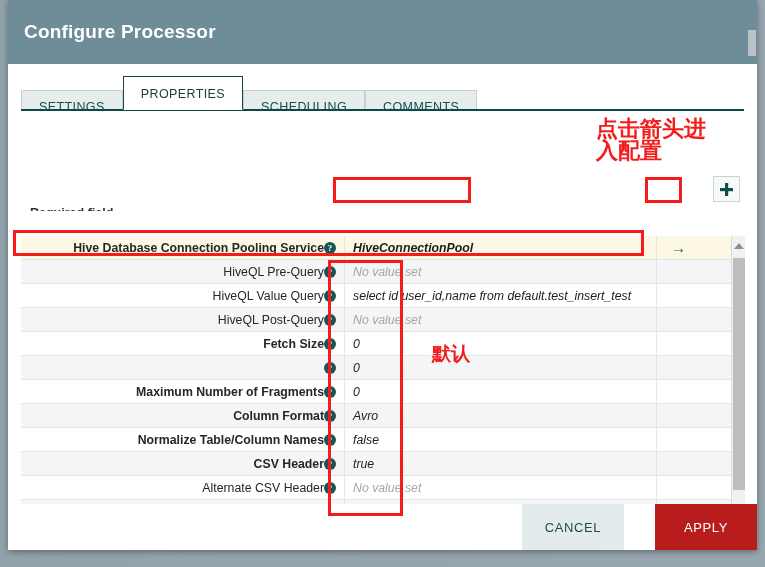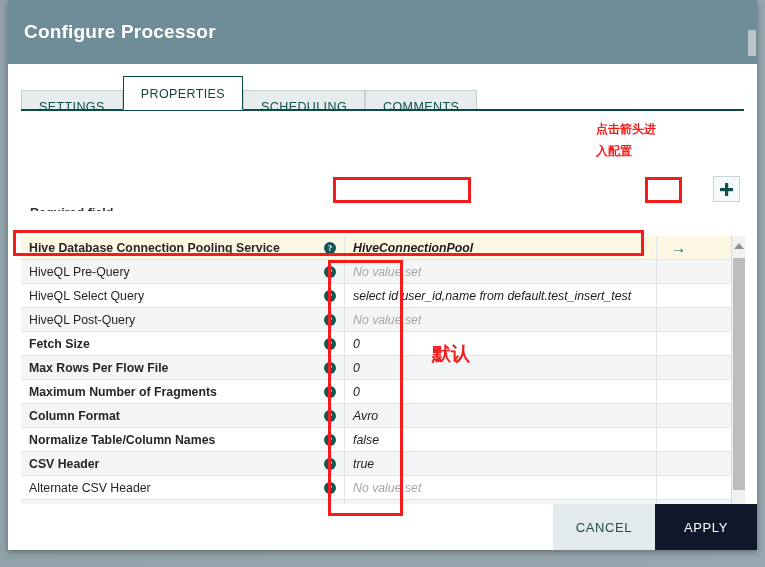--- a/index.html
+++ b/index.html
@@ -160,25 +160,25 @@
     border-bottom: 1px solid #e0e5e8;
     box-sizing: border-box;
     background: #ffffff;
   }
   .prop-row.alt { background: #f3f5f7; }
   .prop-row.selected { background: #fdf8e4; }
 
   .pname {
     width: 324px;
     box-sizing: border-box;
-    padding-left: 8px;
+    padding-left: 16px;
     color: #262626;
     display: flex;
     align-items: center;
-    justify-content: space-between;
+    justify-content: flex-end;
     padding-right: 8px;
     border-right: 1px solid #e0e5e8;
     height: 100%;
   }
   .pname.req .pname-text { font-weight: bold; }
   .pname-text { overflow: hidden; white-space: nowrap; }
 
   .help-icon {
     flex: 0 0 auto;
     width: 12px;
@@ -259,32 +259,33 @@
 
   
   .dialog-footer {
     position: absolute;
     left: 0; right: 0; bottom: 0;
     height: 46px;
     background: #ffffff;
     display: flex;
     justify-content: flex-end;
     align-items: stretch;
+    gap: 31px;
   }
   .btn {
     min-width: 102px;
     display: flex;
     align-items: center;
     justify-content: center;
     font-size: 13px;
     letter-spacing: 0.6px;
     cursor: pointer;
   }
   .btn.cancel { background: #e3eaec; color: #1f4d4d; }
-  .btn.apply  { background: #0f172a; color: #ffffff; }
+  .btn.apply  { background: #b91c1c; color: #ffffff; }
 
   
   .dlg-scroll {
     position: absolute;
     right: 0;
     top: 0;
     width: 10px;
     height: 550px;
     background: transparent;
   }
@@ -301,21 +302,21 @@
   .anno-box {
     position: absolute;
     border: 3px solid #f41b1b;
     box-sizing: border-box;
     pointer-events: none;
     z-index: 40;
   }
   .anno-text {
     position: absolute;
     color: #f41b1b;
-    font-size: 12px;
+    font-size: 22px;
     font-weight: bold;
     line-height: 22px;
     z-index: 41;
     white-space: pre-line;
     pointer-events: none;
   }
   .anno-text.cn2 { font-size: 19px; font-family: Liberation Mono, monospace; }
 
   .arrow-glyph {
     font-size: 15px;
@@ -370,21 +371,21 @@
             <div class="prop-row alt">
               <div class="pname">
                 <span class="pname-text">HiveQL Pre-Query</span>
                 <span class="help-icon">?</span>
               </div>
               <div class="pval unset">No value set</div>
               <div class="pact"></div>
             </div>
             <div class="prop-row">
               <div class="pname">
-                <span class="pname-text">HiveQL Select Query</span>
+                <span class="pname-text">HiveQL Value Query</span>
                 <span class="help-icon">?</span>
               </div>
               <div class="pval">select id user_id,name from default.test_insert_test</div>
               <div class="pact"></div>
             </div>
             <div class="prop-row alt">
               <div class="pname">
                 <span class="pname-text">HiveQL Post-Query</span>
                 <span class="help-icon">?</span>
               </div>
@@ -394,21 +395,20 @@
             <div class="prop-row">
               <div class="pname req">
                 <span class="pname-text">Fetch Size</span>
                 <span class="help-icon">?</span>
               </div>
               <div class="pval">0</div>
               <div class="pact"></div>
             </div>
             <div class="prop-row alt">
               <div class="pname req">
-                <span class="pname-text">Max Rows Per Flow File</span>
                 <span class="help-icon">?</span>
               </div>
               <div class="pval">0</div>
               <div class="pact"></div>
             </div>
             <div class="prop-row">
               <div class="pname req">
                 <span class="pname-text">Maximum Number of Fragments</span>
                 <span class="help-icon">?</span>
               </div>

